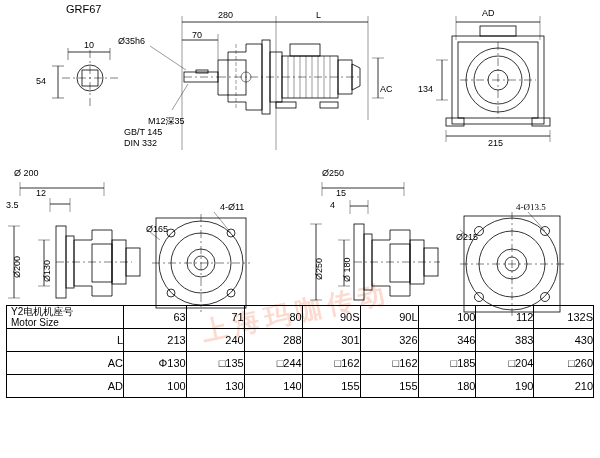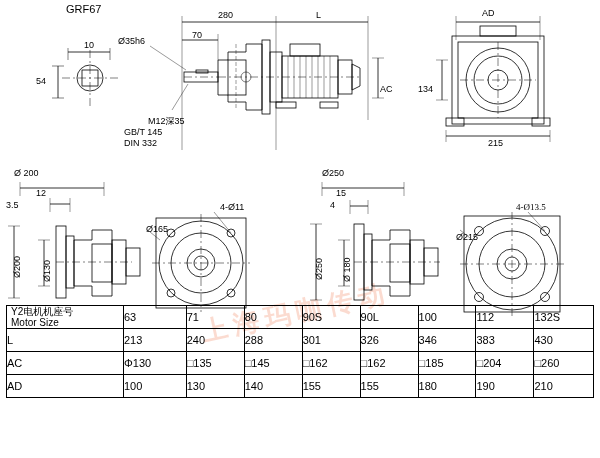--- a/index.html
+++ b/index.html
@@ -31,21 +31,21 @@
 
   
   table{
     position:absolute;left:6px;top:305px;
     width:588px;
     border-collapse:collapse;
     font-size:11px;
   }
   td,th{
     border:1px solid #000;
-    text-align:left;
+    text-align:right;
     height:22px;
     padding:0;
     font-weight:normal;
   }
   th.hdr-label{width:112px;text-align:left;padding-left:4px;line-height:12px;}
   td.rowlabel{width:112px;font-size:11px;}
   .hdr-two{font-size:10px;line-height:11px;}
 </style>
 </head>
 <body>
@@ -287,21 +287,21 @@
           <td>301</td>
           <td>326</td>
           <td>346</td>
           <td>383</td>
           <td>430</td>
         </tr>
         <tr>
           <td class="rowlabel">AC</td>
           <td>Φ130</td>
           <td>□135</td>
-          <td>□145</td>
+          <td>□244</td>
           <td>□162</td>
           <td>□162</td>
           <td>□185</td>
           <td>□204</td>
           <td>□260</td>
         </tr>
         <tr>
           <td class="rowlabel">AD</td>
           <td>100</td>
           <td>130</td>

